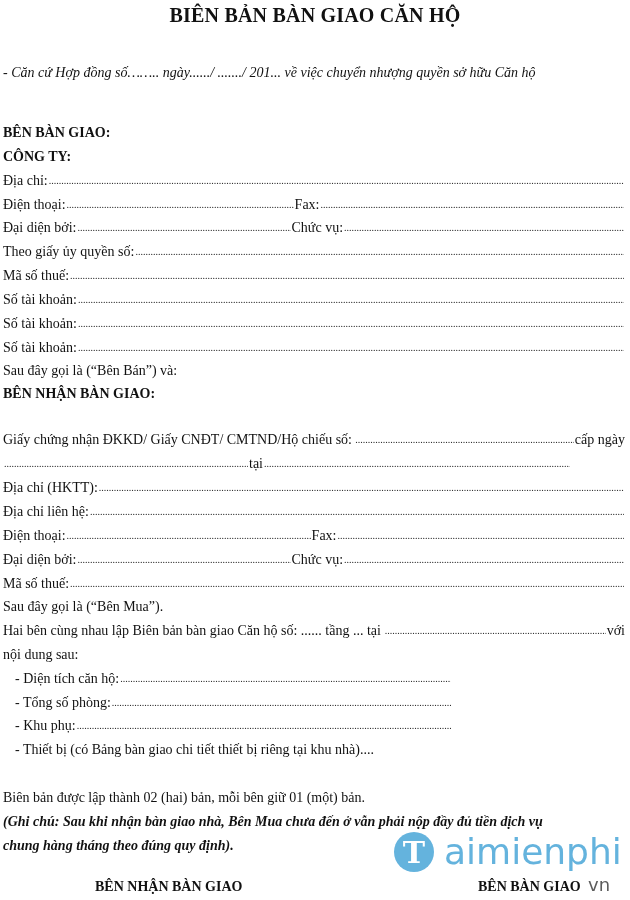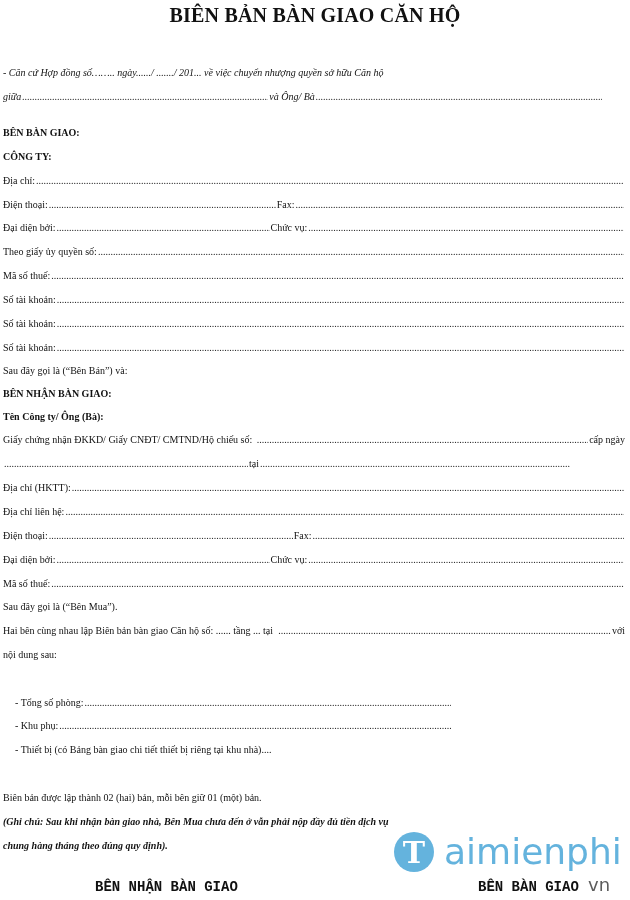--- a/index.html
+++ b/index.html
@@ -9,37 +9,37 @@
     font-family: "Liberation Serif", "DejaVu Serif", serif;
     position: relative;
   }
   .page { position: absolute; left: 0; top: 0; width: 630px; height: 900px; }
   .title {
     position: absolute; left: 0; top: 4px; width: 630px; text-align: center;
     font-weight: bold; font-size: 20px; letter-spacing: 0.2px;
   }
   .line {
     position: absolute; left: 3px; width: 622px;
-    font-size: 10px; line-height: 18px; white-space: nowrap;
+    font-size: 14px; line-height: 18px; white-space: nowrap;
     display: flex; align-items: center;
   }
   .line.italic { font-style: italic; }
   .line.bold { font-weight: bold; }
   .line.u span.lbl { }
   .dots {
     flex: 1 1 auto; overflow: hidden; white-space: nowrap;
     letter-spacing: 0px; color: #222; font-size: 10px; margin: 0 1px;
   }
   .dots.fixed { flex: 0 0 auto; }
   .dots::before {
     content: "......................................................................................................................................................................................................................................................................................................................";
   }
   .gap { display: inline-block; }
   .sign {
-    position: absolute; top: 879px; font-weight: bold; font-size: 14px; font-family: Liberation Mono, monospace;
+    position: absolute; top: 879px; font-weight: bold; font-size: 14px;
   }
   .watermark {
     position: absolute; left: 394px; top: 832px; display: flex; align-items: center;
     color: #4aa6d8; opacity: 0.85;
   }
   .wm-circle {
     width: 40px; height: 40px; border-radius: 50%; background: #4aa6d8;
     color: #fff; font-size: 30px; font-weight: bold; display: flex;
     align-items: center; justify-content: center; font-family: "DejaVu Serif", serif;
   }
@@ -48,26 +48,20 @@
 </style>
 </head>
 <body>
 
 <div class="page">
 
   <div class="title">BIÊN BẢN BÀN GIAO CĂN HỘ</div>
 
   <div class="line italic" style="top:64px;">
     <span>- Căn cứ Hợp đồng số…….. ngày....../ ......./ 201... về việc chuyển nhượng quyền sở hữu Căn hộ</span>
-  </div>
-  <div class="line italic" style="top:88px; width:600px;">
-    <span>giữa</span>
-    <span class="dots fixed" style="width:246px;"></span>
-    <span>và Ông/ Bà</span>
-    <span class="dots"></span>
   </div>
 
   <div class="line bold u" style="top:124px;">
     <span class="lbl">BÊN BÀN GIAO:</span>
   </div>
   <div class="line bold" style="top:148px;">
     <span>CÔNG TY:</span>
   </div>
 
   <div class="line" style="top:172px;">
@@ -106,23 +100,20 @@
     <span>Số tài khoản:</span>
     <span class="dots"></span>
   </div>
   <div class="line" style="top:362px;">
     <span>Sau đây gọi là (“Bên Bán”) và:</span>
   </div>
 
   <div class="line bold u" style="top:385px;">
     <span class="lbl">BÊN NHẬN BÀN GIAO:</span>
   </div>
-  <div class="line bold" style="top:408px;">
-    <span>Tên Công ty/ Ông (Bà):</span>
-  </div>
   <div class="line" style="top:431px;">
     <span>Giấy chứng nhận ĐKKD/ Giấy CNĐT/ CMTND/Hộ chiếu số:</span>
     <span class="gap" style="width:8px;"></span>
     <span class="dots"></span>
     <span>cấp ngày</span>
   </div>
   <div class="line" style="top:455px; width:568px;">
     <span class="dots fixed" style="width:244px;"></span>
     <span>tại</span>
     <span class="dots"></span>
@@ -157,20 +148,24 @@
 
   <div class="line" style="top:622px;">
     <span>Hai bên cùng nhau lập Biên bản bàn giao Căn hộ số: ...... tầng ... tại</span>
     <span class="gap" style="width:10px;"></span>
     <span class="dots"></span>
     <span>với</span>
   </div>
   <div class="line" style="top:646px;">
     <span>nội dung sau:</span>
   </div>
+  <div class="line" style="top:670px; left:15px; width:437px;">
+    <span>- Diện tích căn hộ:</span>
+    <span class="dots"></span>
+  </div>
   <div class="line" style="top:694px; left:15px; width:437px;">
     <span>- Tổng số phòng:</span>
     <span class="dots"></span>
   </div>
   <div class="line" style="top:717px; left:15px; width:437px;">
     <span>- Khu phụ:</span>
     <span class="dots"></span>
   </div>
   <div class="line" style="top:741px; left:15px;">
     <span>- Thiết bị (có Bảng bàn giao chi tiết thiết bị riêng tại khu nhà)....</span>

